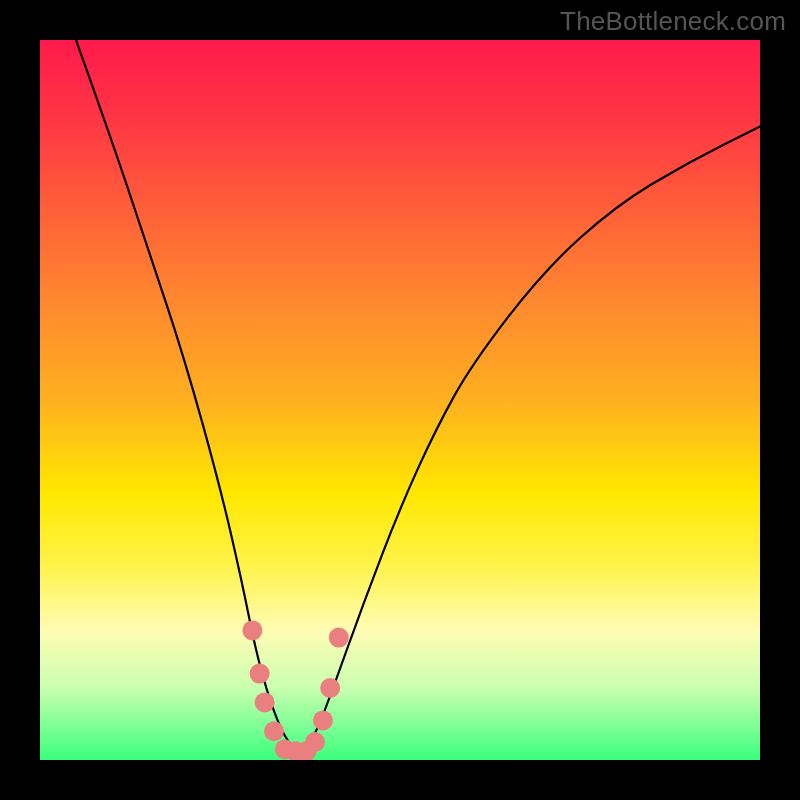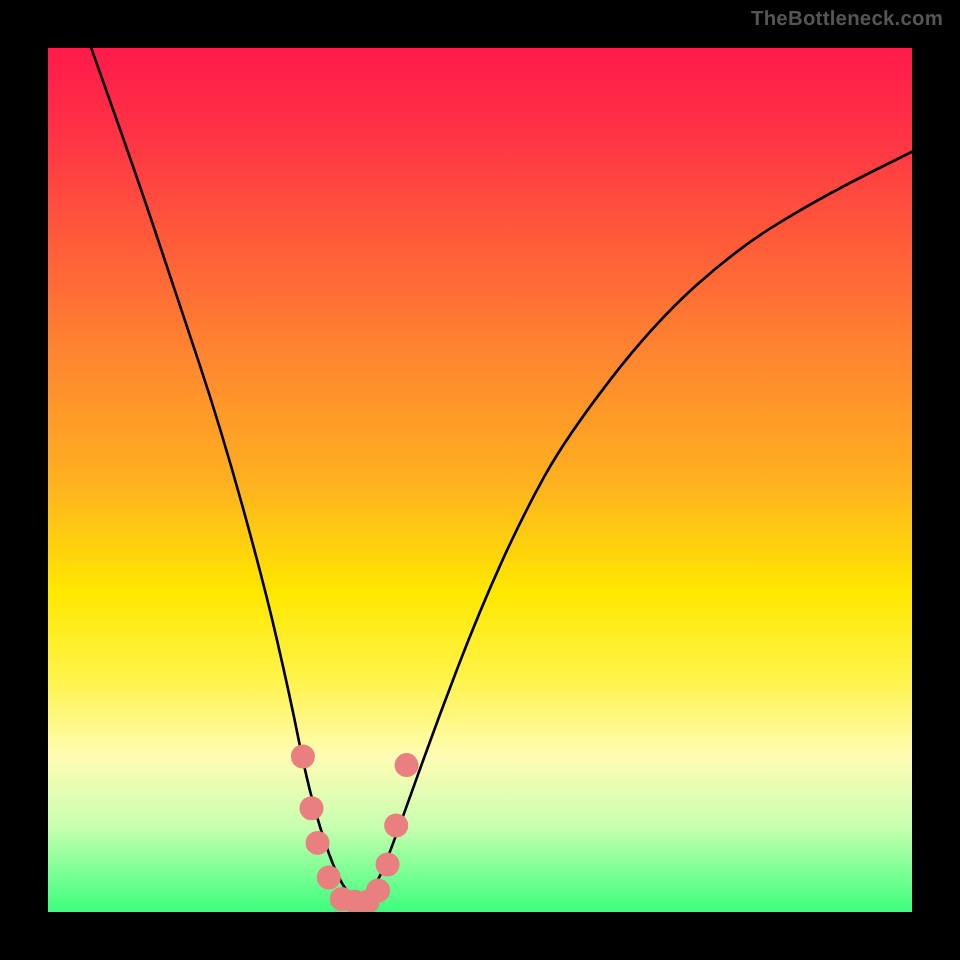--- a/index.html
+++ b/index.html
@@ -17,22 +17,22 @@
     top: 0;
     width: 800px;
     height: 800px;
     background: #000;
   }
   .watermark {
     position: absolute;
     top: 6px;
     right: 14px;
     color: #555;
-    font-size: 17px;
-    font-weight: 700;
+    font-size: 26px;
+    font-weight: 400;
     letter-spacing: 0.2px;
     user-select: none;
   }
   .plot {
     position: absolute;
     left: 40px;
     top: 40px;
     width: 720px;
     height: 720px;
     overflow: hidden;

